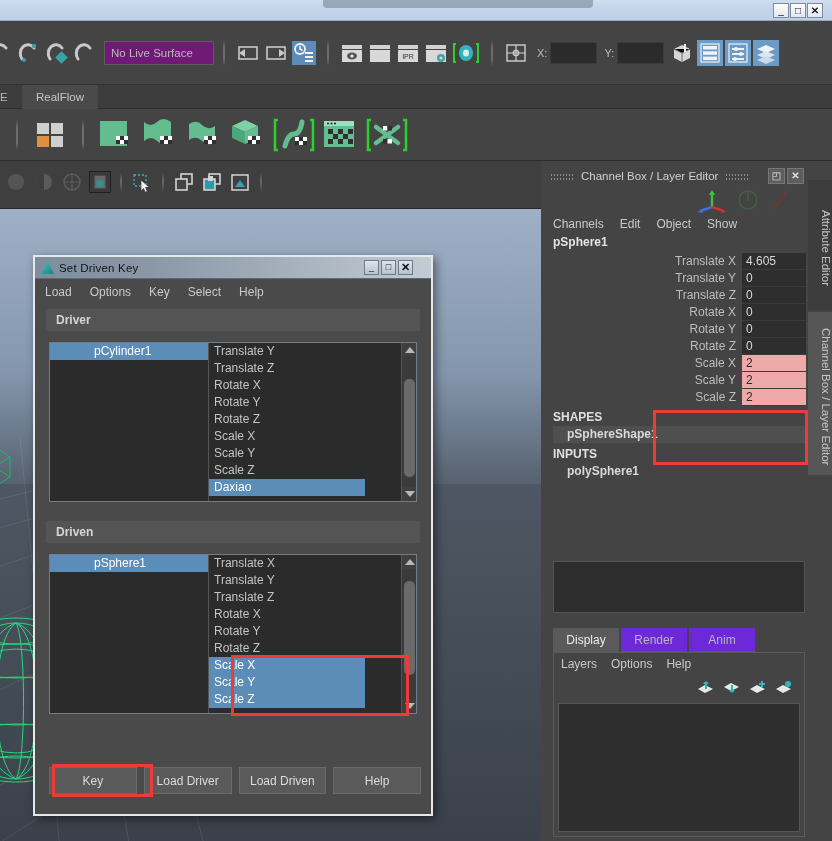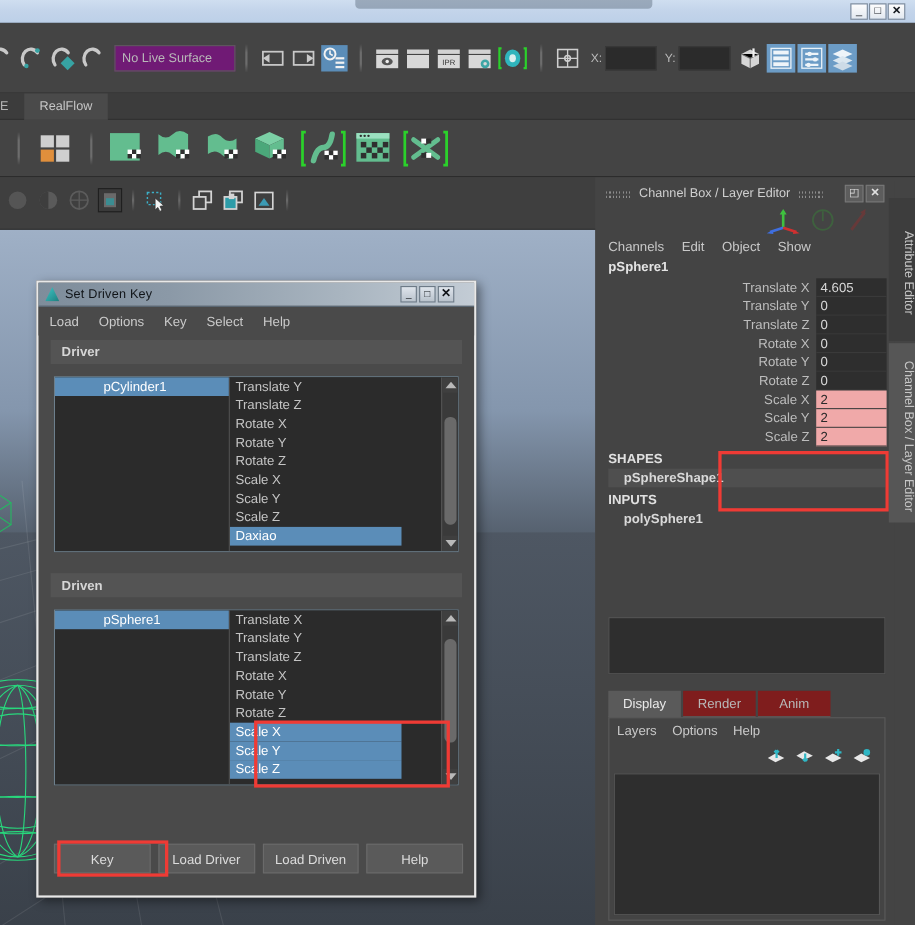--- a/index.html
+++ b/index.html
@@ -193,21 +193,21 @@
   .attr-val{ width:64px; background:#2e2e2e; color:#d8d8d8; font-size:12px; line-height:17px; padding-left:4px; border-bottom:1px solid #3a3a3a; }
   .attr-row.pink .attr-val{ background:#f0a9a9; color:#2a2a2a; }
 
   .cb-section{ font-size:12px; font-weight:bold; color:#e0e0e0; padding-left:8px; margin-top:4px; }
   .cb-node{ margin:2px 8px 0 8px; height:17px; line-height:17px; padding-left:14px; font-size:12px; font-weight:bold; color:#d9d9d9; background:#4f4f4f; }
   .cb-node.plain{ background:transparent; }
 
   #cb-blank{ position:absolute; left:8px; top:396px; width:252px; height:52px; background:#2e2e2e; border:1px solid #555; }
 
   #cb-tabs{ position:absolute; left:8px; top:463px; width:252px; height:24px; display:flex; gap:2px; }
-  .cb-tab{ width:66px; height:24px; background:#7f1d1d; color:#b8b8b8; font-size:12px;
+  .cb-tab{ width:66px; height:24px; background:#6d28d9; color:#b8b8b8; font-size:12px;
            display:flex; align-items:center; justify-content:center; border-bottom:1px solid #5a5a5a; }
   .cb-tab.sel{ background:#5a5a5a; color:#eaeaea; }
 
   #cb-layerbox{ position:absolute; left:8px; top:487px; width:252px; height:185px; border:1px solid #5a5a5a; }
   #cb-layer-menubar{ height:22px; display:flex; align-items:center; padding-left:7px;text-align:right; }
   .lay-menu{ font-size:12px; color:#c9c9c9; margin-right:14px; }
   #cb-layer-icons{ height:24px; display:flex; justify-content:flex-end; align-items:center; padding-right:12px; gap:9px; }
   .lay-ico{ width:17px; height:15px; position:relative; }
   #cb-layer-list{ position:absolute; left:4px; top:50px; right:4px; bottom:4px; background:#2e2e2e; border:1px solid #555; }
 

